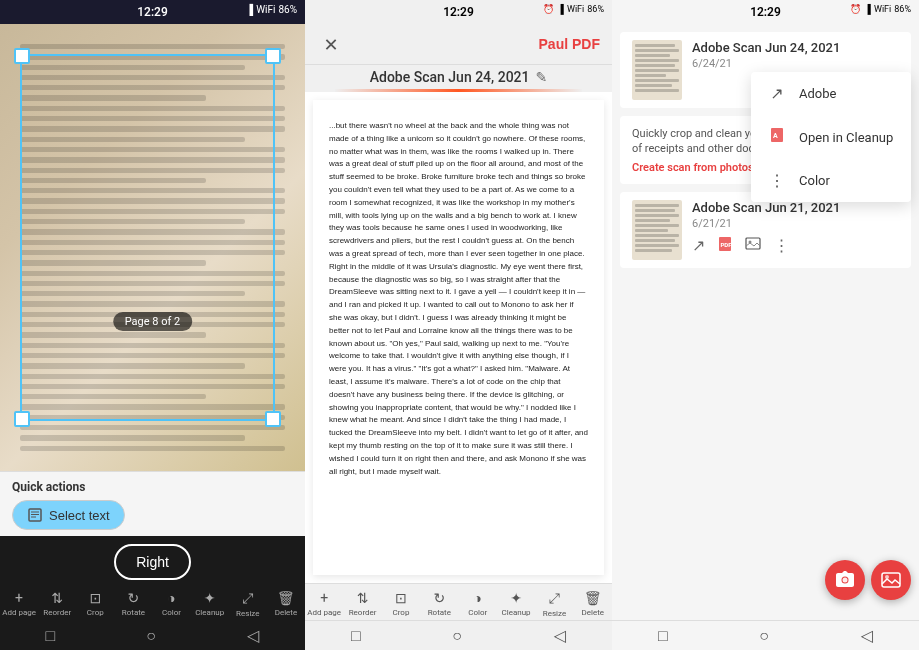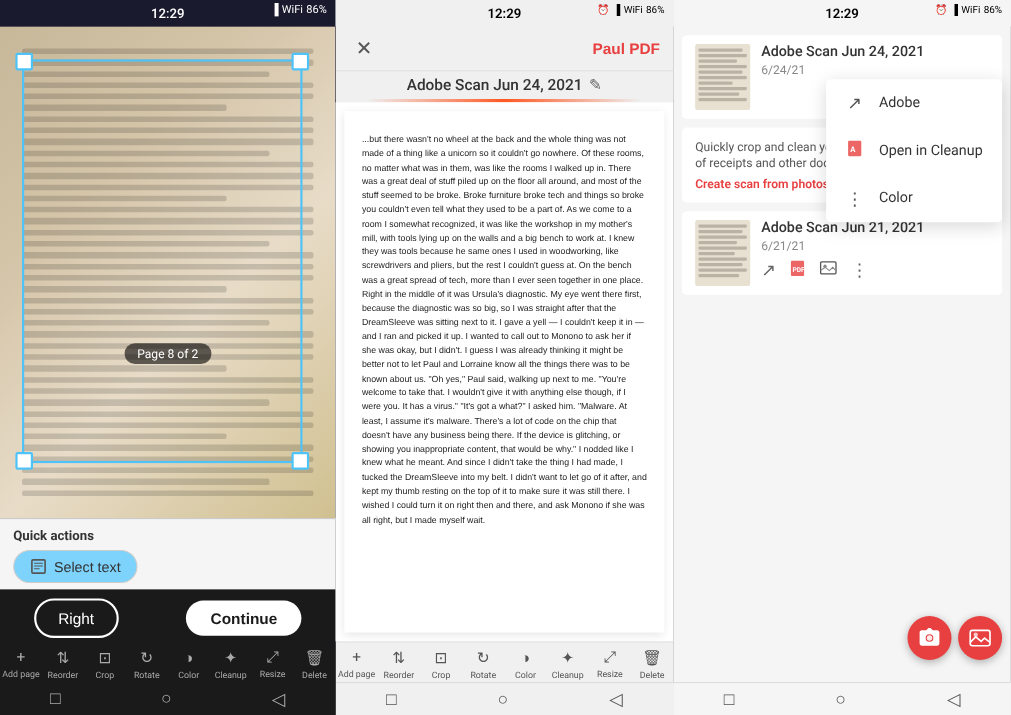--- a/index.html
+++ b/index.html
@@ -620,21 +620,20 @@
           <line x1="3" y1="6.5" x2="11" y2="6.5" stroke="#555" stroke-width="1"></line>
           <line x1="3" y1="9" x2="8" y2="9" stroke="#555" stroke-width="1"></line>
         </svg>
       </span>
       <span>Select text</span>
     </button>
   </div>
 
   <div class="bottom-actions">
     <button class="retake-btn">Right</button>
-    <button class="continue-btn">Continue</button>
   </div>
 
   <div style="background:#1a1a1a; display:flex; justify-content:space-around; padding:6px 0 2px;">
     <div class="toolbar-item">
       <span class="toolbar-icon" style="color:#aaa; font-size:14px;">+</span>
       <span class="toolbar-label" style="color:#aaa;">Add page</span>
     </div>
     <div class="toolbar-item">
       <span class="toolbar-icon" style="color:#aaa; font-size:14px;">⇅</span>
       <span class="toolbar-label" style="color:#aaa;">Reorder</span>

